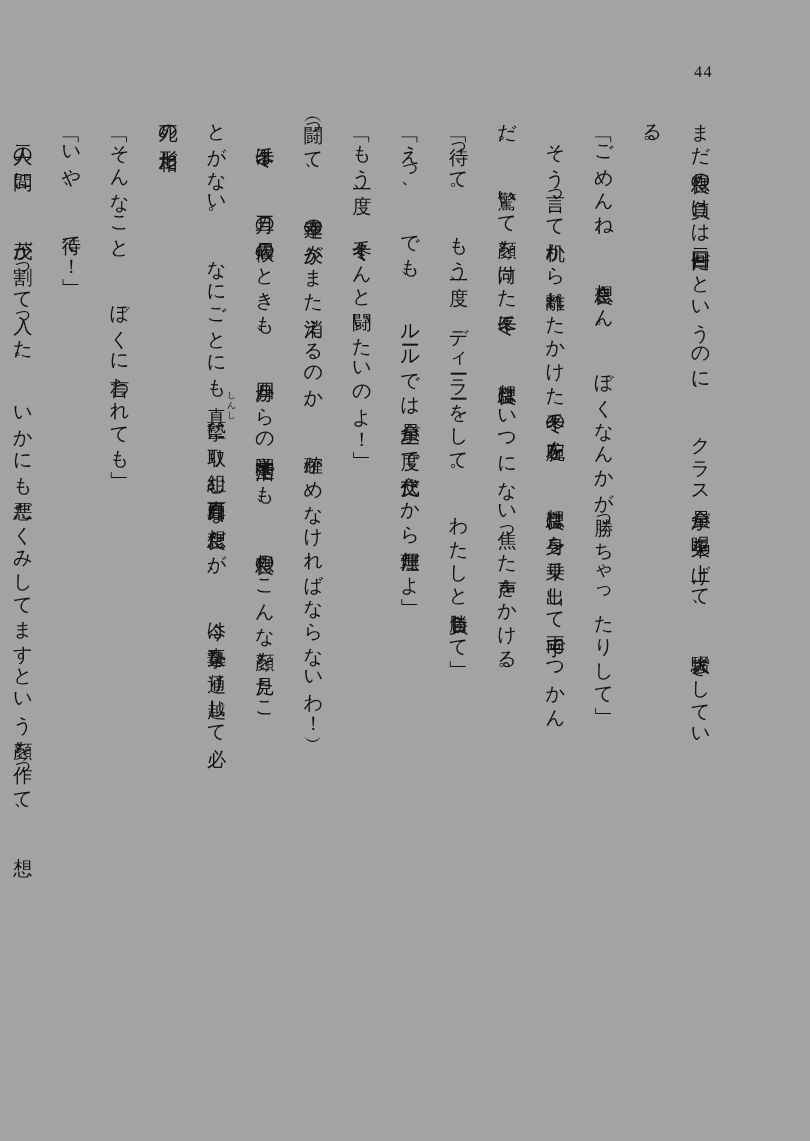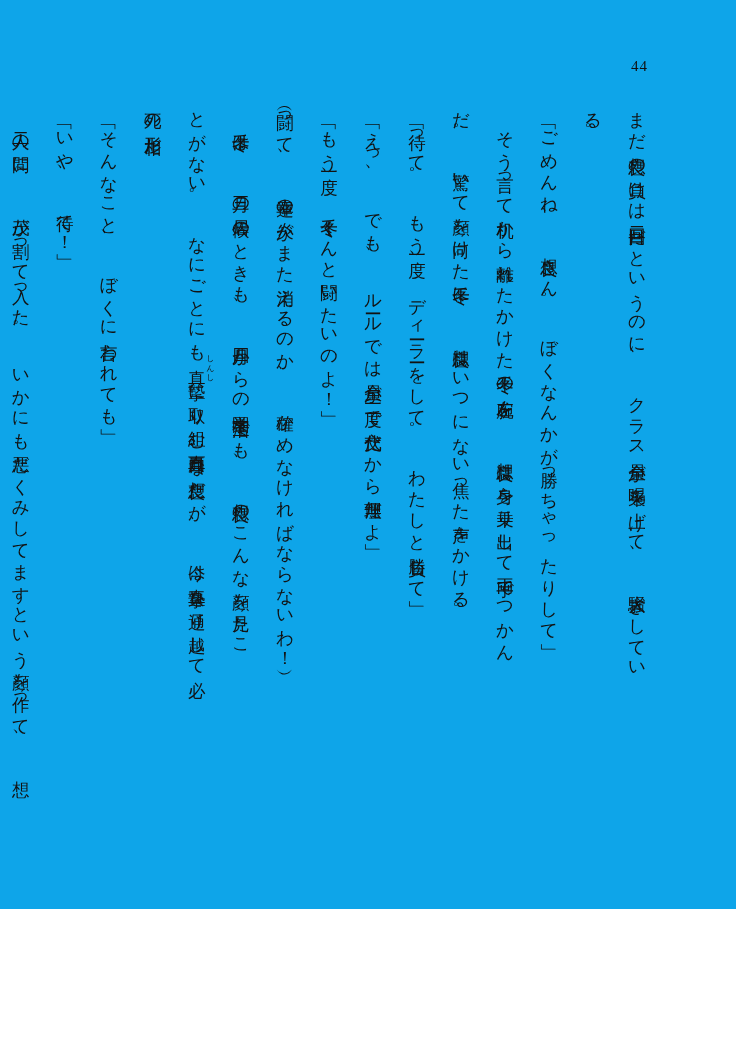--- a/index.html
+++ b/index.html
@@ -10,23 +10,23 @@
   body {
     width: 736px;
     height: 1037px;
     font-family: "Liberation Serif", "DejaVu Serif", serif;
     color: #111111;
     position: relative;
     overflow: hidden;
   }
   #page {
     width: 736px;
-    height: 909px;
+    height: 1037px;
     position: relative;
-    background: #0ea5e9;
+    background: #a3a3a3;
   }
   #page-number {
     position: absolute;
     top: 58px;
     right: 88px;
     font-size: 15px;
     font-family: "Liberation Serif", "DejaVu Serif", serif;
     letter-spacing: 1px;
     color: #111;
   }

